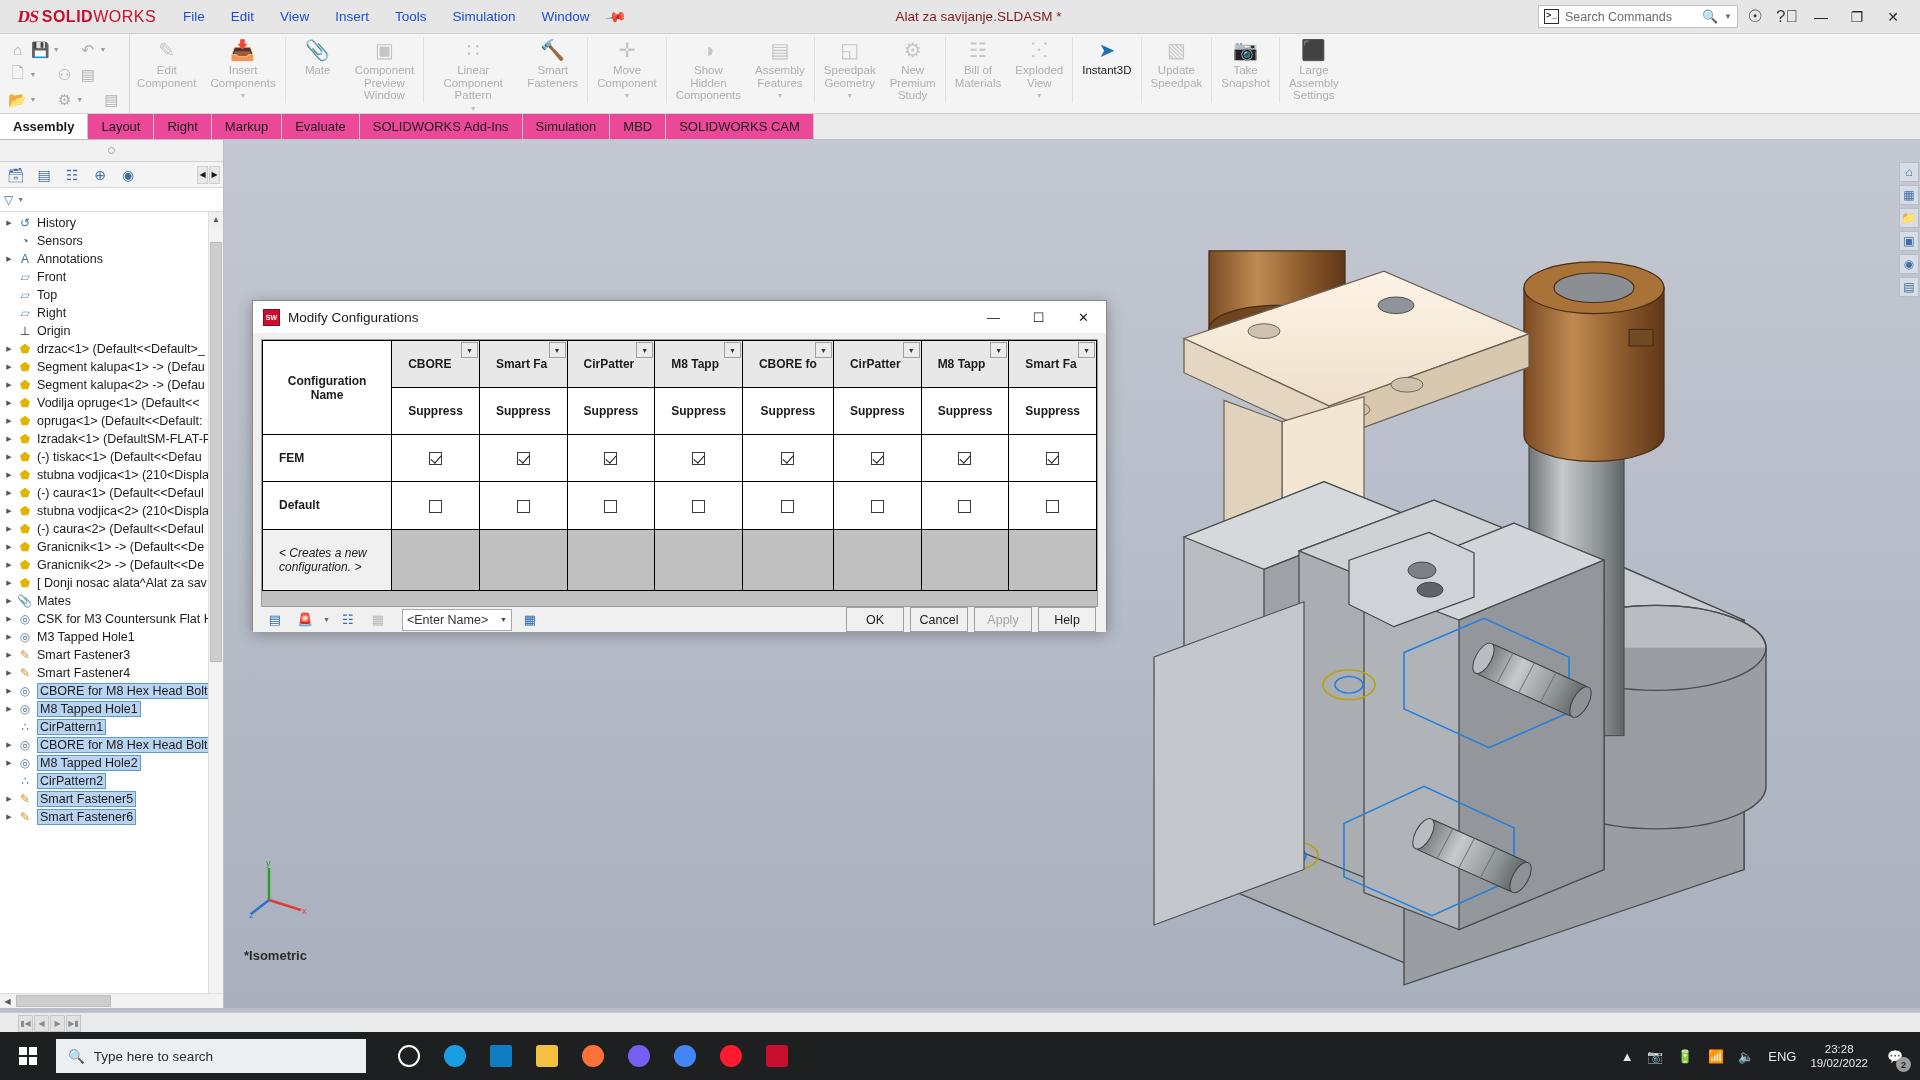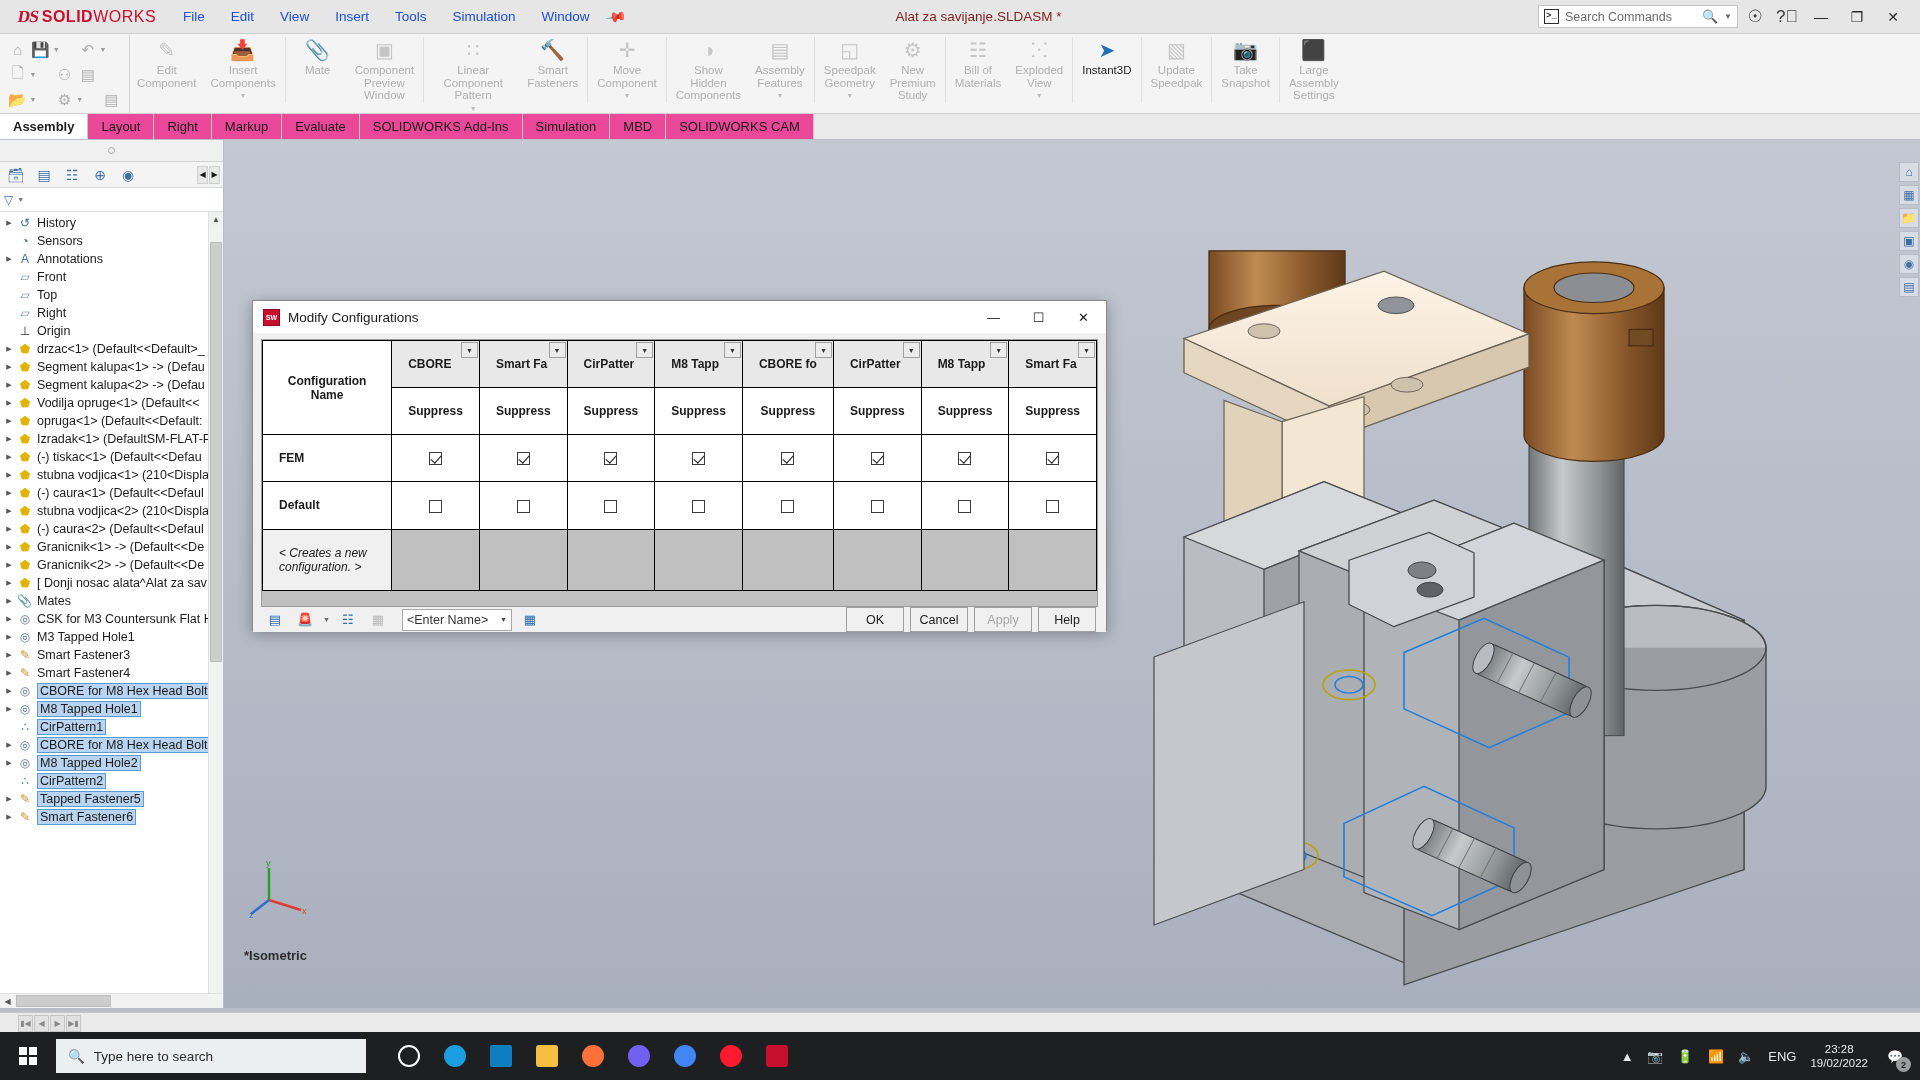--- a/index.html
+++ b/index.html
@@ -632,21 +632,21 @@
           <span class="tx">M8 Tapped Hole2</span>
         </div>
         <div class="trow sel">
           <span class="exp"></span>
           <span class="ic" style="color: rgb(63, 111, 165);">∴</span>
           <span class="tx">CirPattern2</span>
         </div>
         <div class="trow sel">
           <span class="exp">▶</span>
           <span class="ic" style="color: rgb(208, 138, 32);">✎</span>
-          <span class="tx">Tapped Fastener5</span>
+          <span class="tx">Smart Fastener5</span>
         </div>
         <div class="trow sel">
           <span class="exp">▶</span>
           <span class="ic" style="color: rgb(208, 138, 32);">✎</span>
           <span class="tx">Smart Fastener6</span>
         </div>
         <div class="tree-scroll">
         <div class="arr">▲</div>
         <div class="thumb"></div>
       </div>

